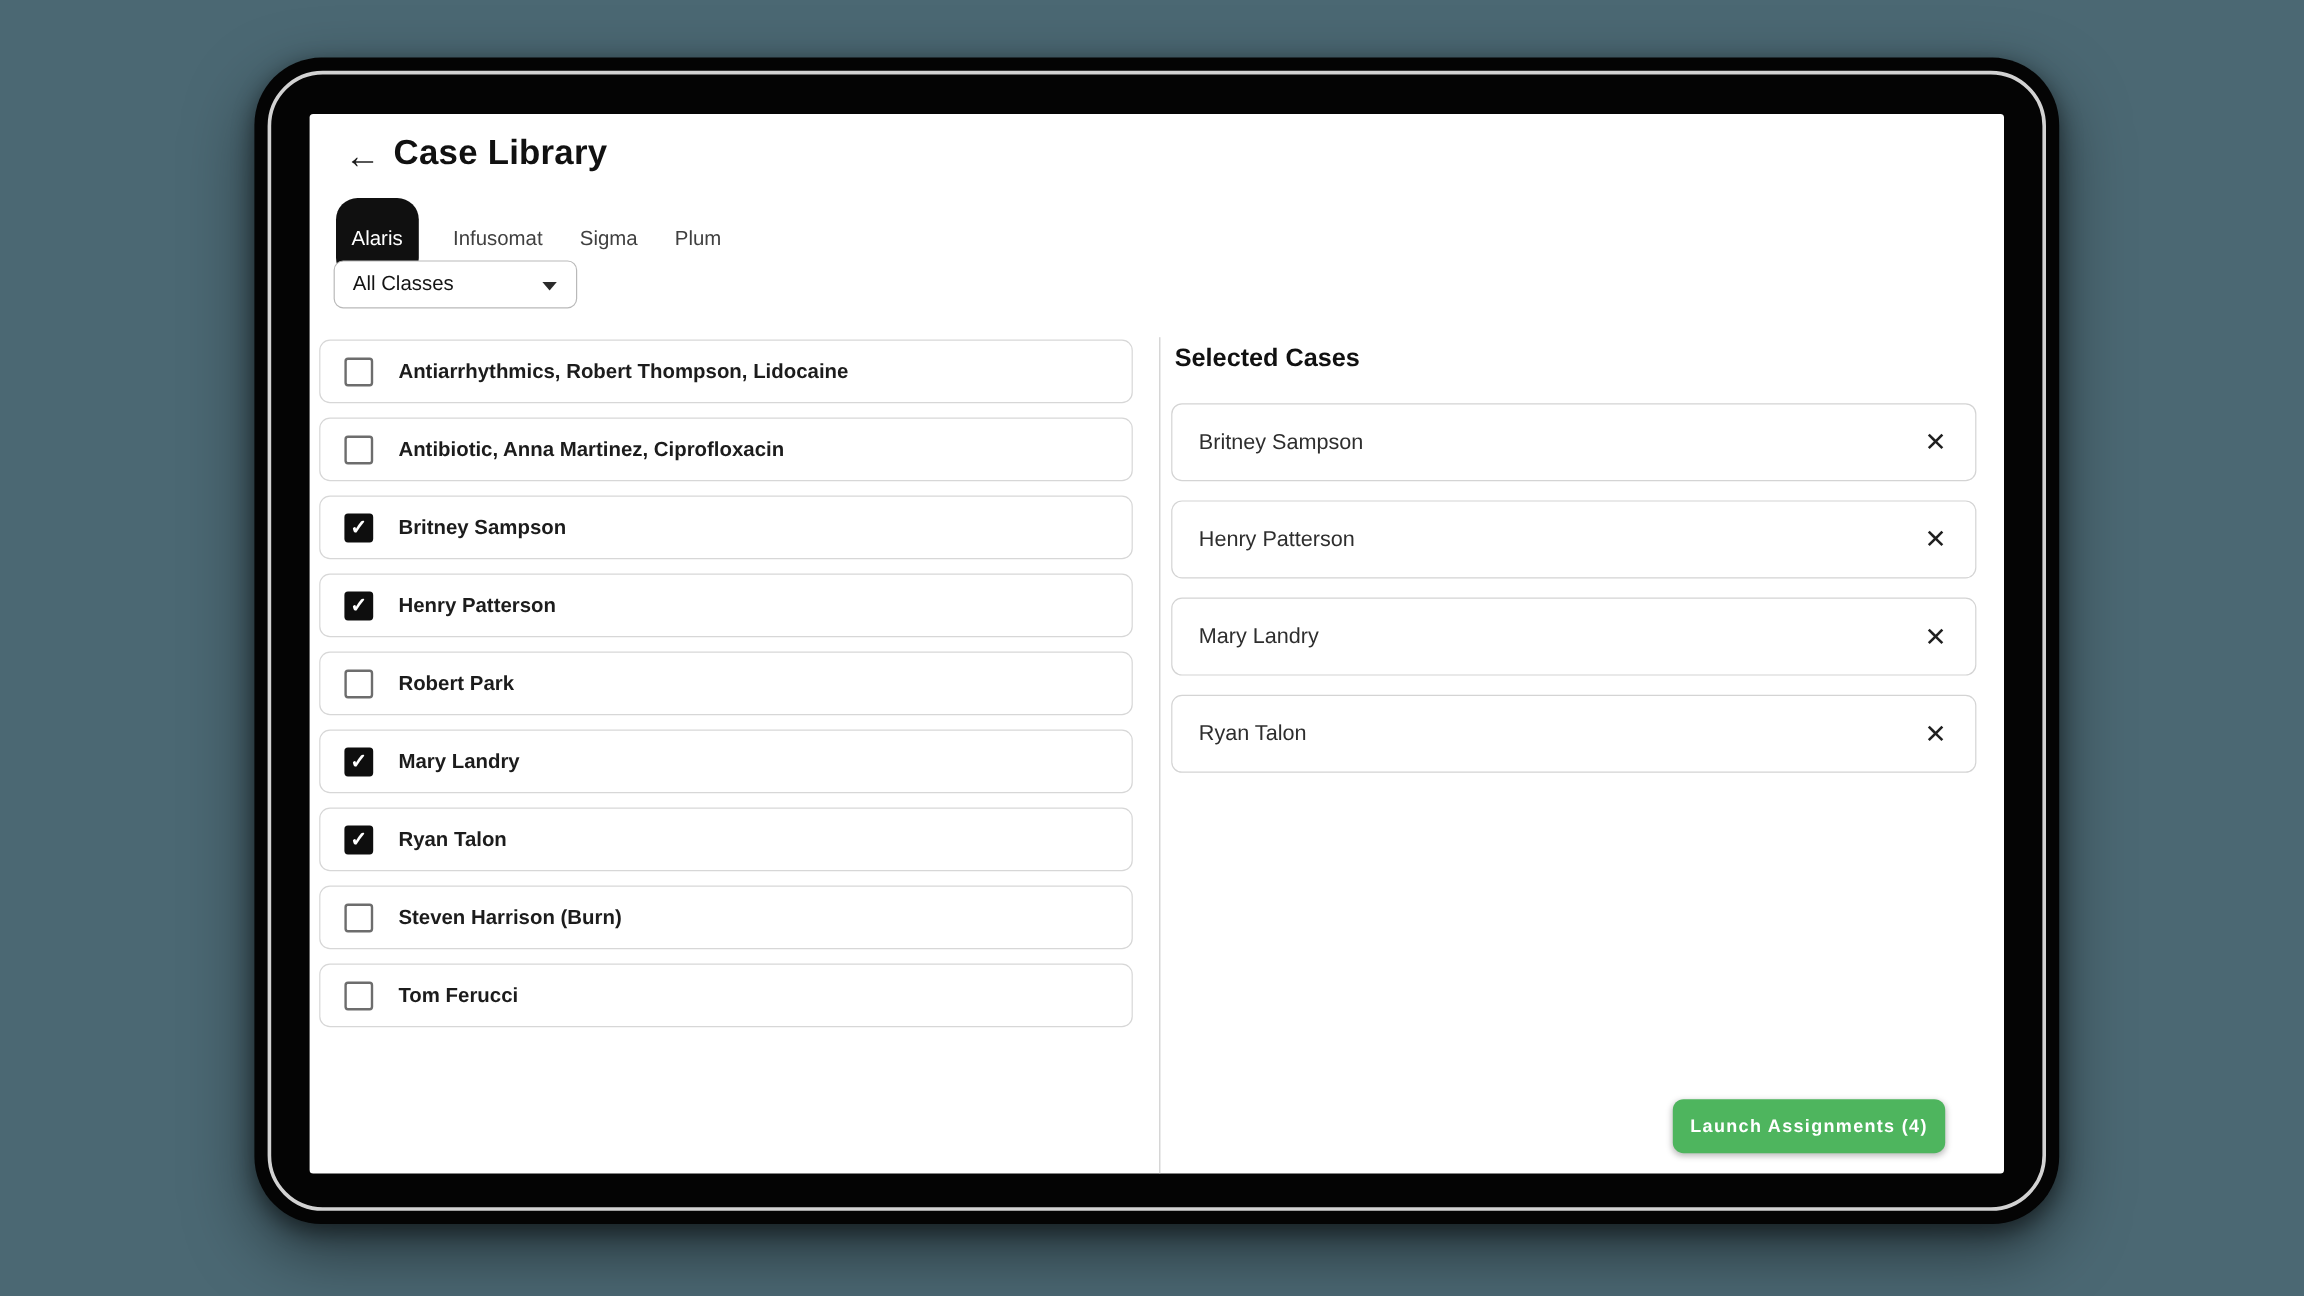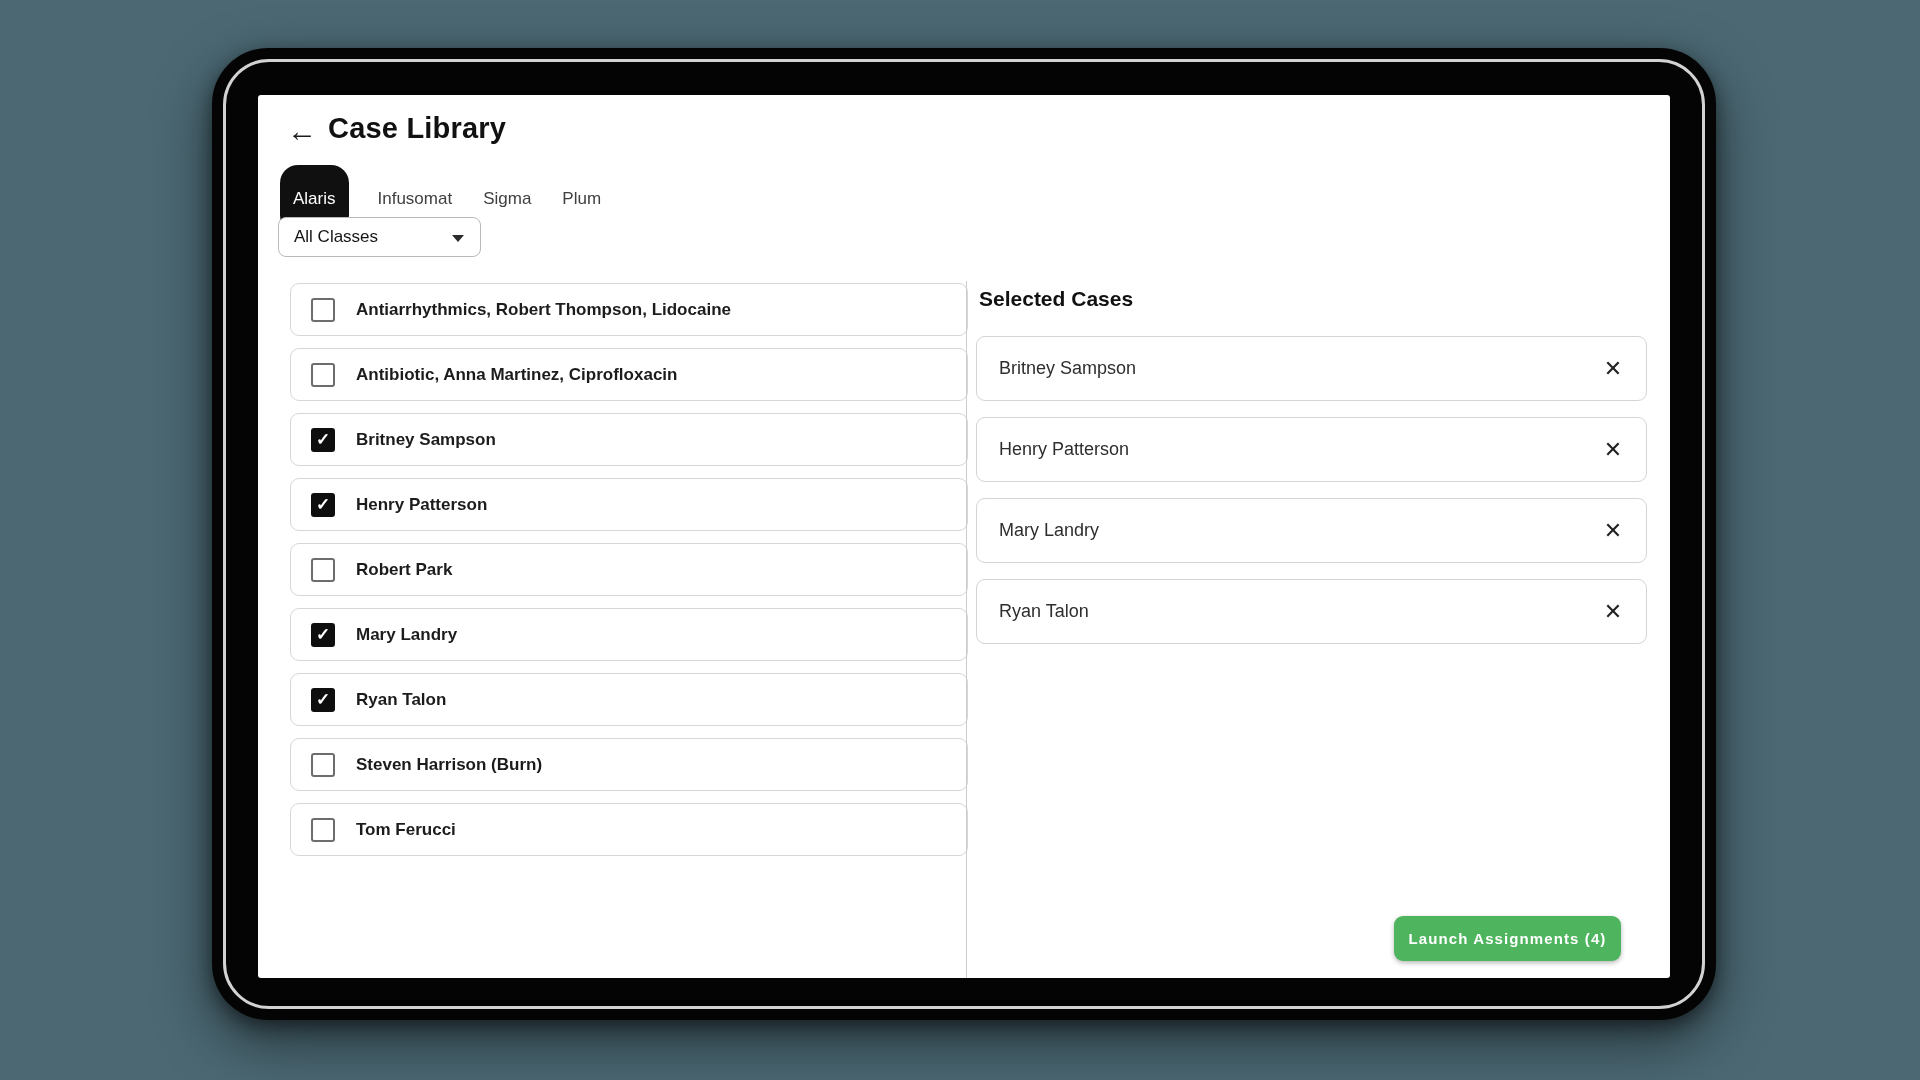--- a/index.html
+++ b/index.html
@@ -56,21 +56,21 @@
     display:flex; align-items:center; cursor:pointer;
   }
   .class-filter .value { font-size:17px; color:#141414; margin-left:15px; }
   .caret {
     position:absolute; right:16px; top:17px;
     width:0; height:0; border-left:6px solid transparent; border-right:6px solid transparent;
     border-top:7px solid #2b2b2b;
   }
 
   
-  .case-list { position:absolute; left:32px; top:188px; width:678px; }
+  .case-list { position:absolute; left:8px; top:188px; width:678px; }
   .case-item {
     position:relative; height:53px; margin-bottom:12px;
     border:1px solid #d7d7d7; border-radius:9px; background:#fff;
     display:flex; align-items:center; cursor:pointer;
   }
   .checkbox {
     width:24px; height:24px; margin-left:20px; flex:0 0 auto;
     border:2px solid #6d6d6d; border-radius:3px; background:#fff;
     display:flex; align-items:center; justify-content:center;
   }

